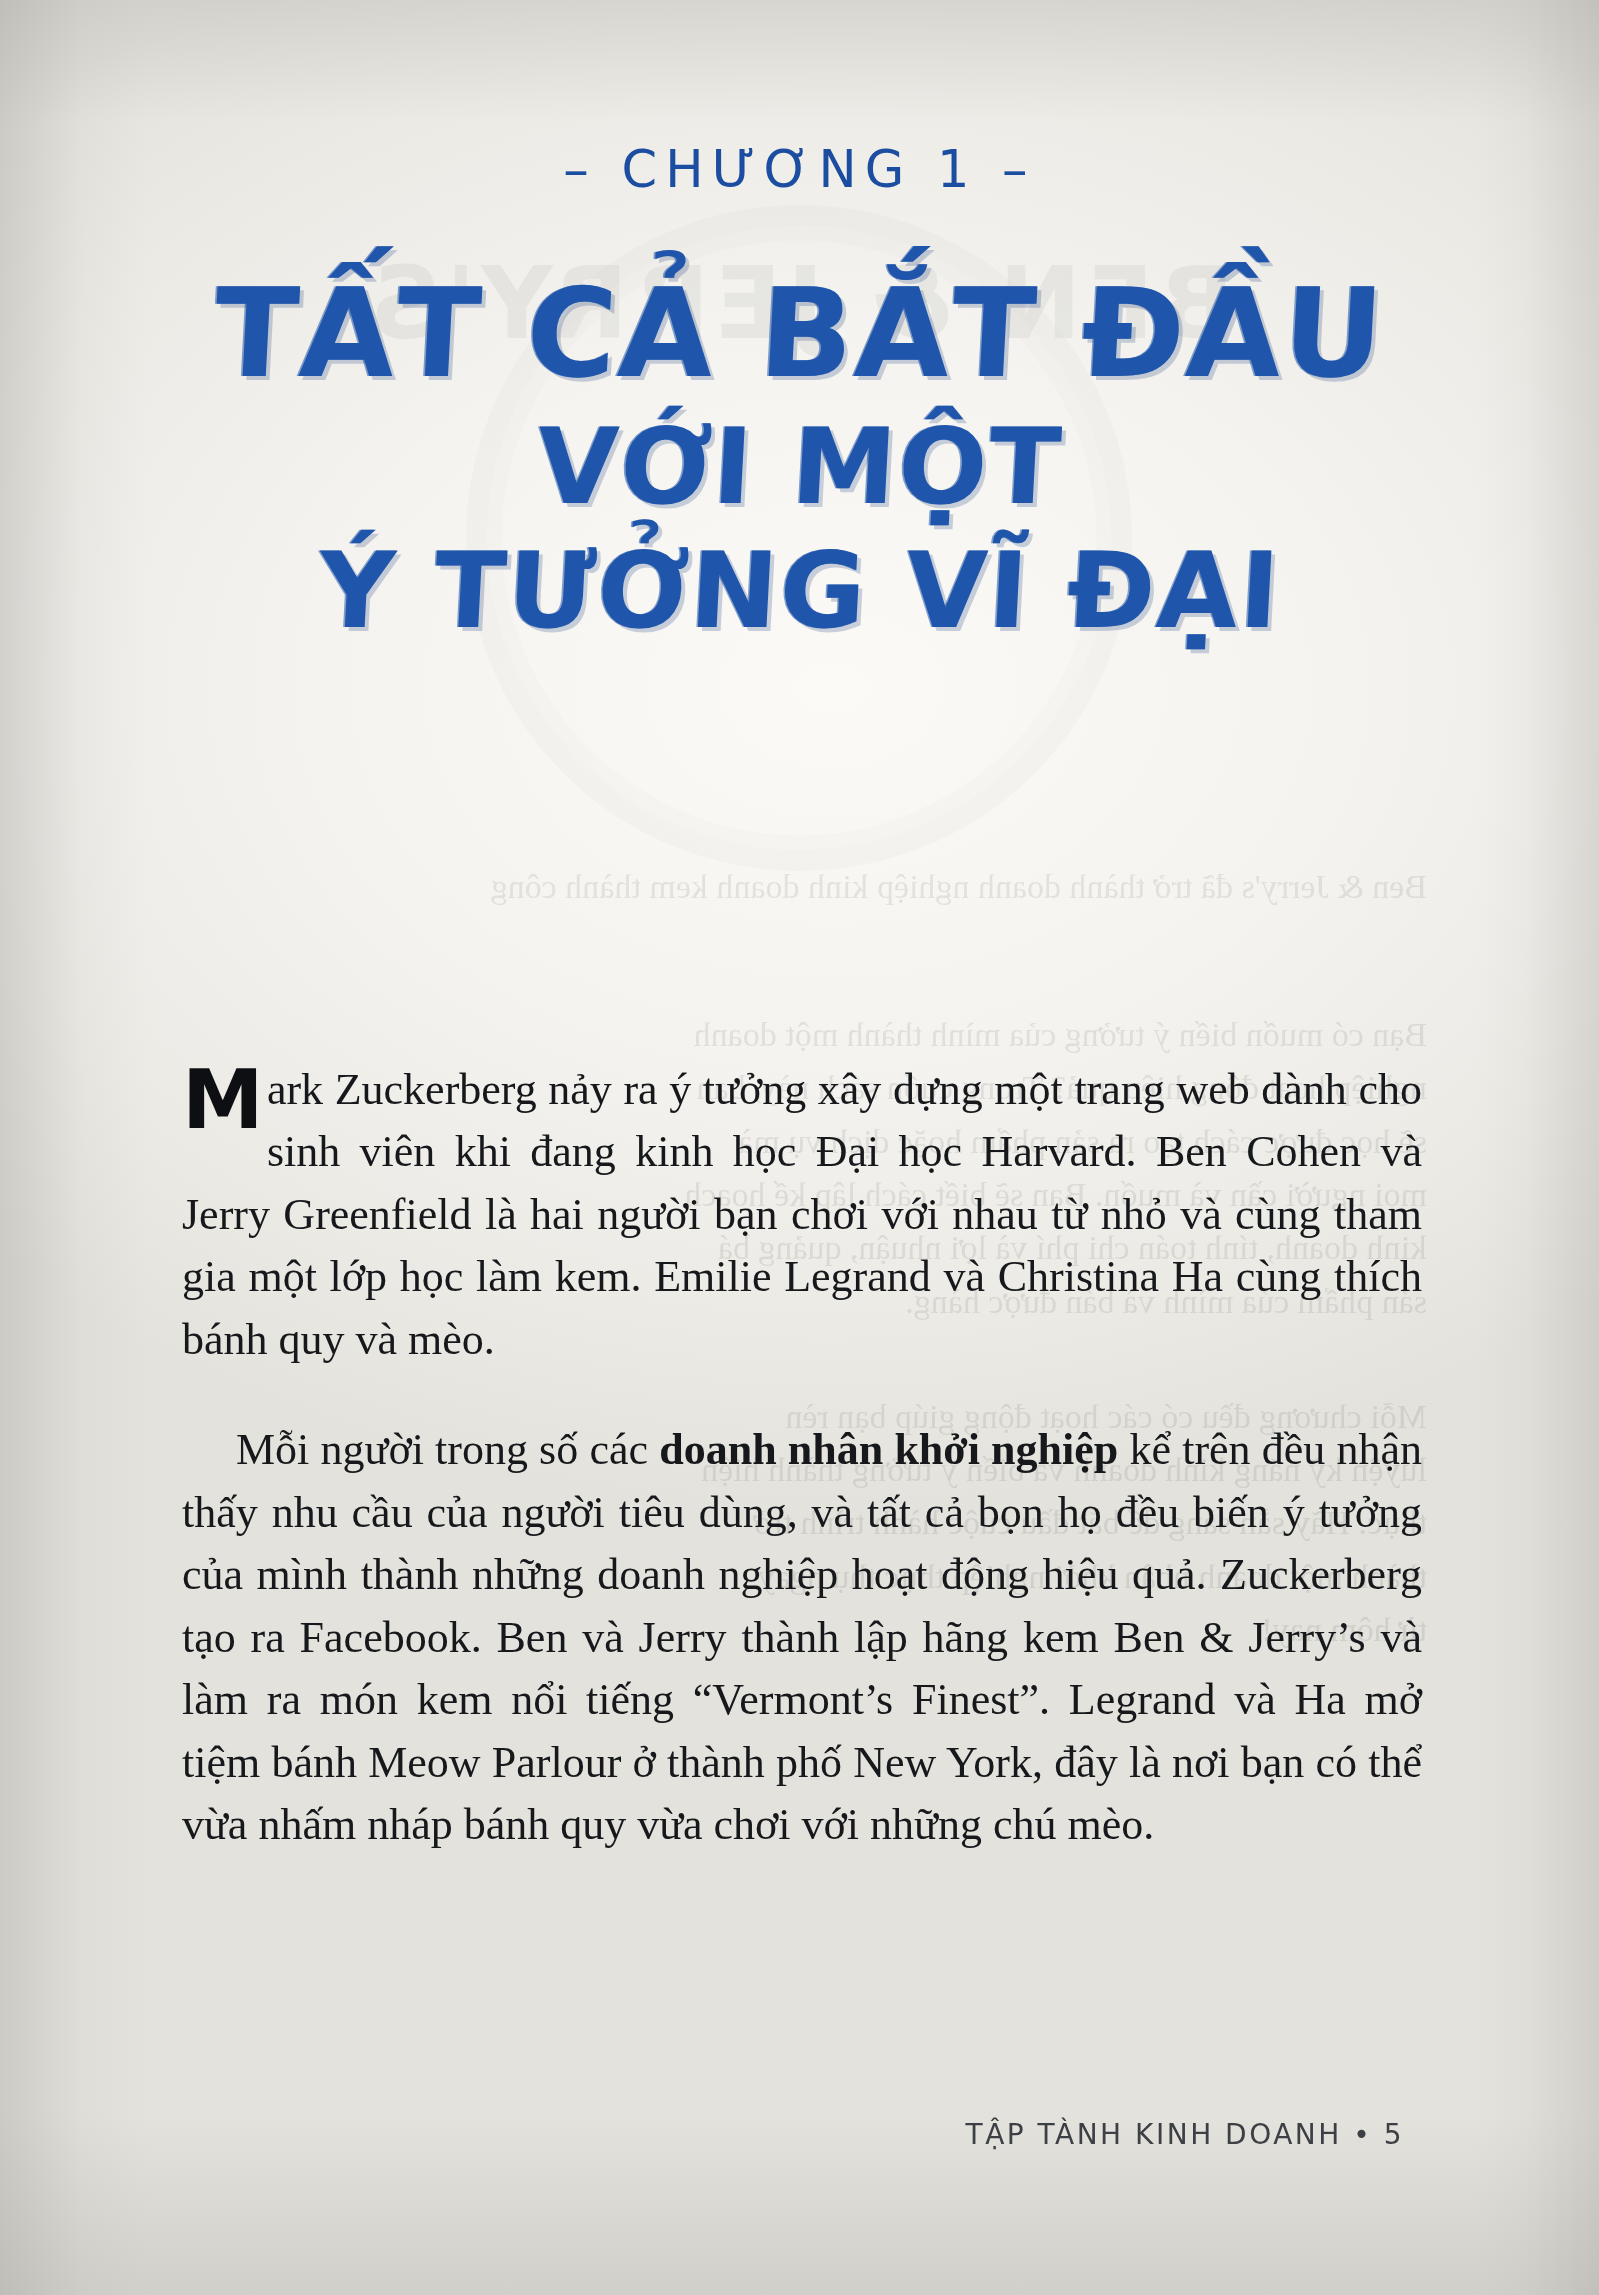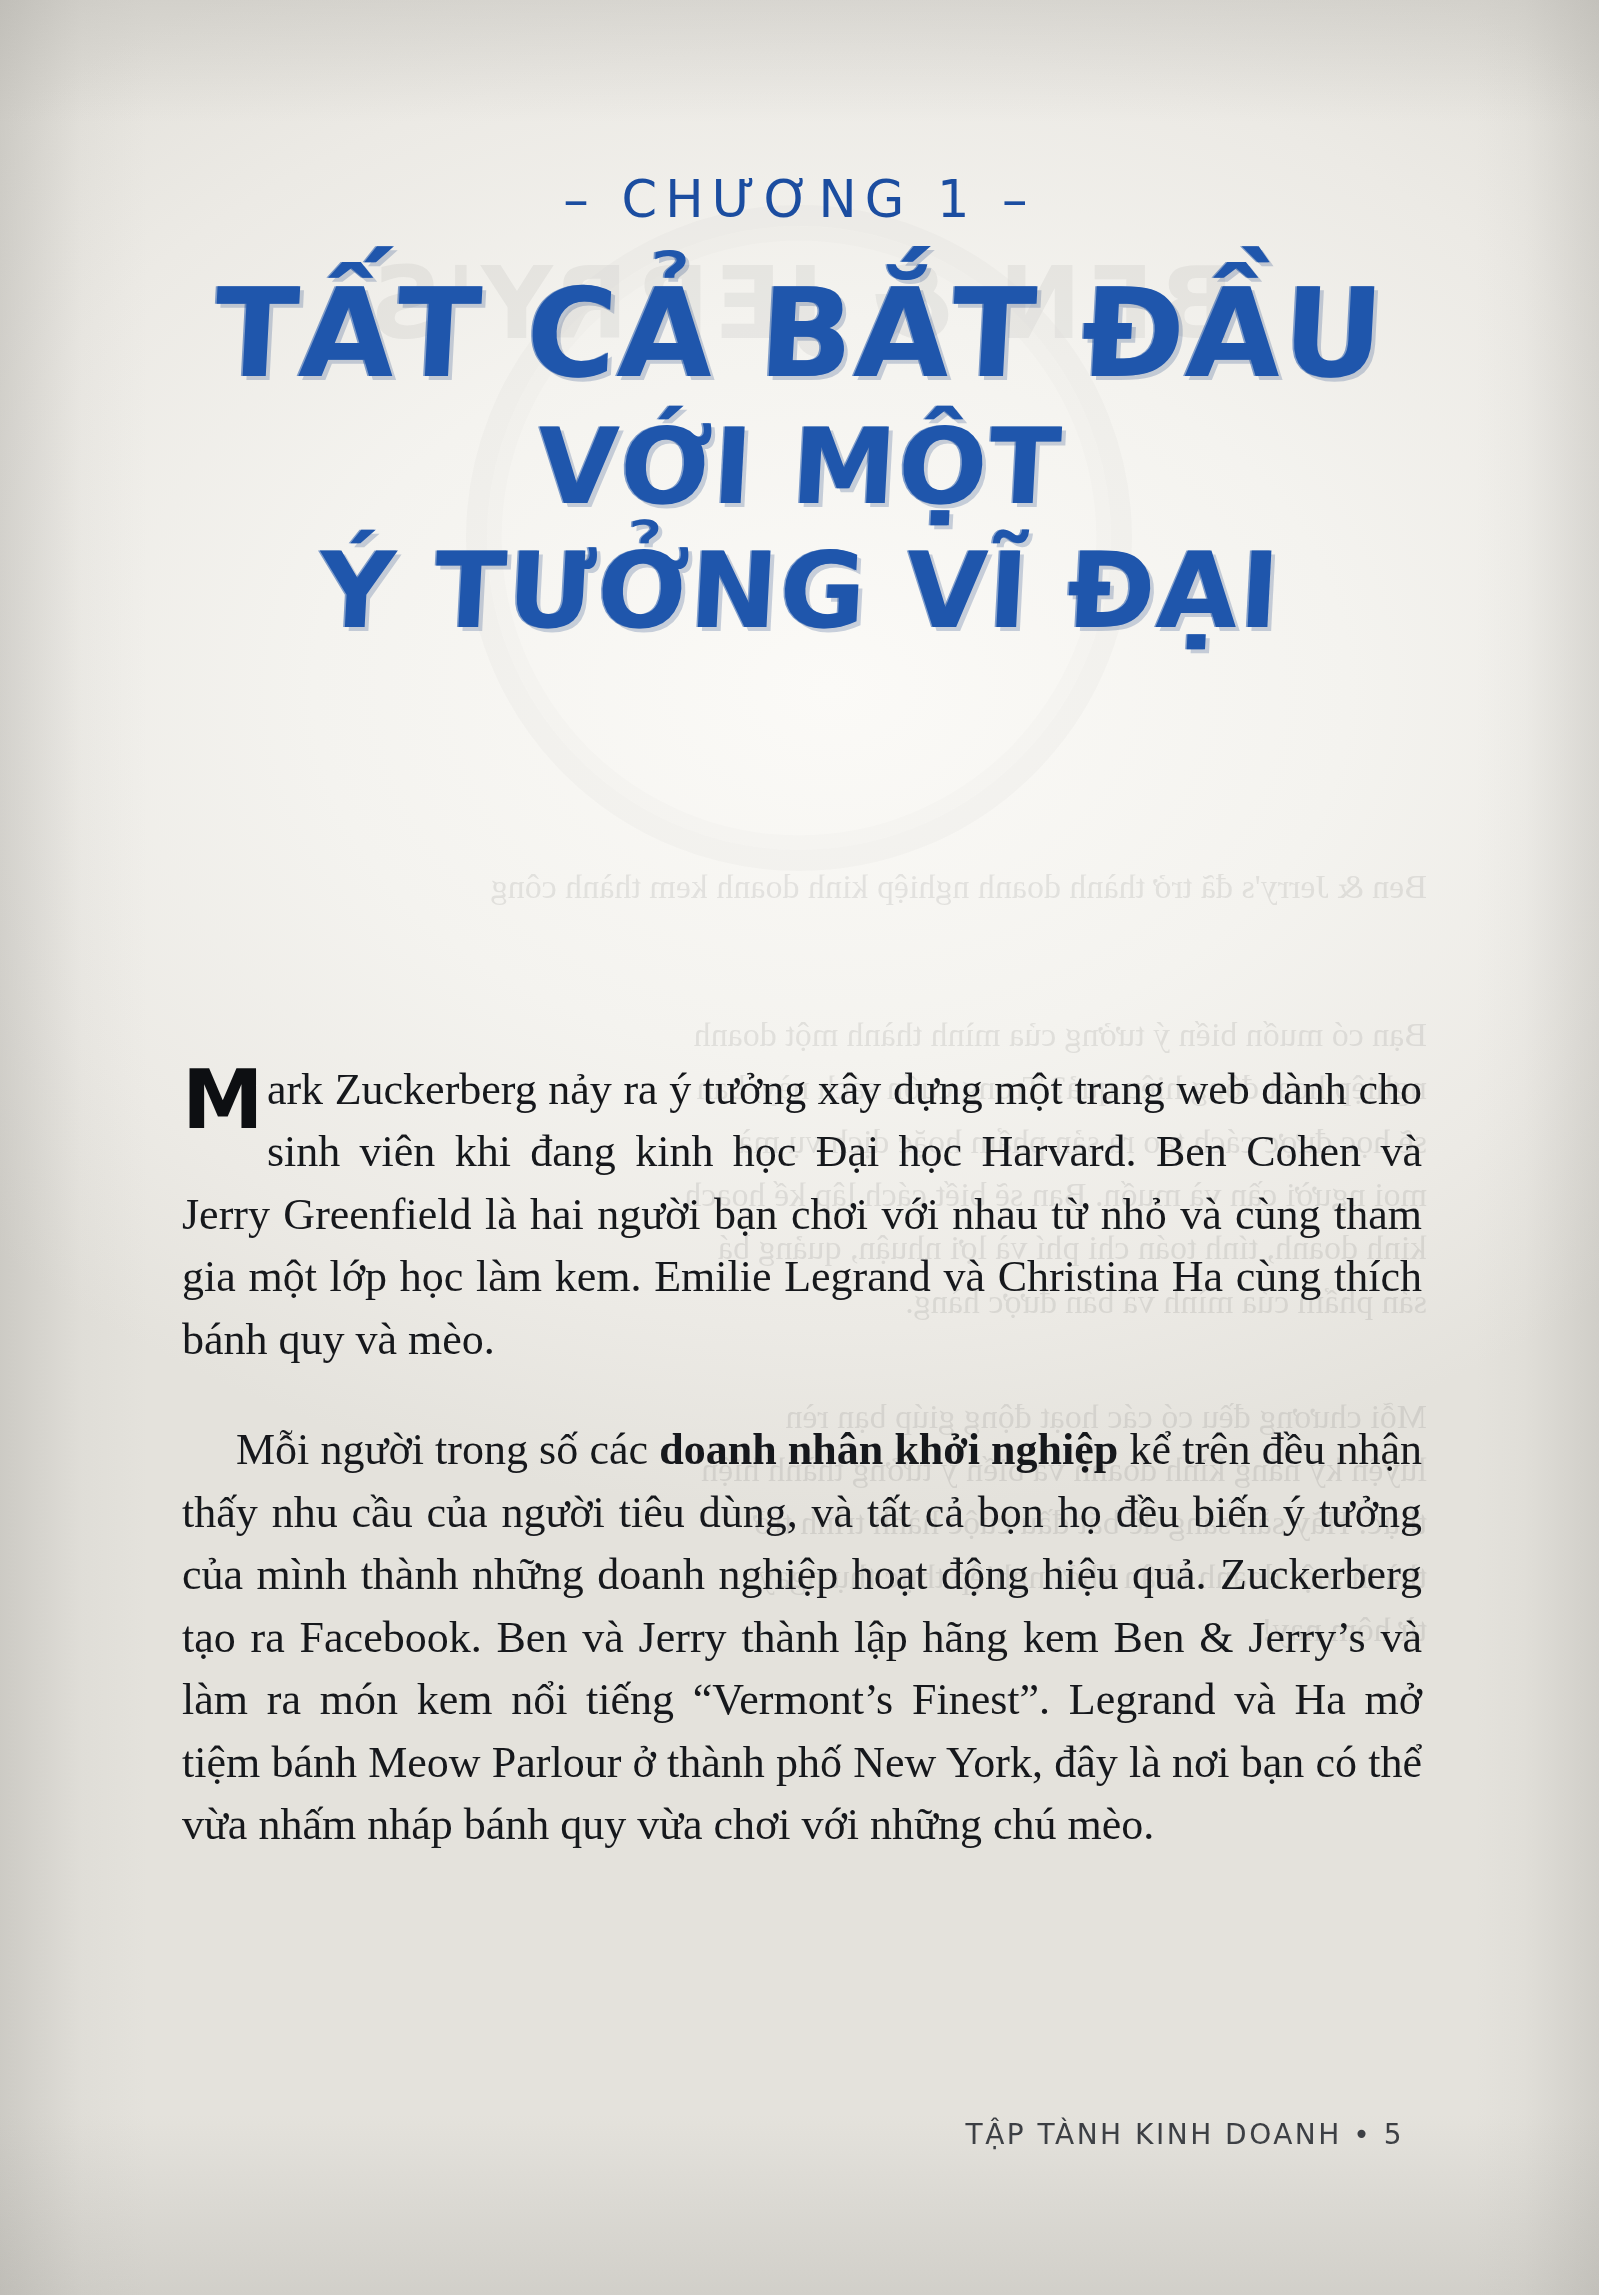--- a/index.html
+++ b/index.html
@@ -103,21 +103,20 @@
     position: absolute;
     top: 140px;
     left: 0;
     width: 100%;
     text-align: center;
     font-family: "DejaVu Sans", sans-serif;
     font-size: 51px;
     letter-spacing: 8.2px;
     color: #1b4da0;
     font-weight: 500;
-    margin-top: 30px;
   }
 
   .title-block {
     position: absolute;
     top: 271px;
     left: 0;
     width: 100%;
     text-align: center;
     font-family: "DejaVu Sans", sans-serif;
     font-weight: bold;

